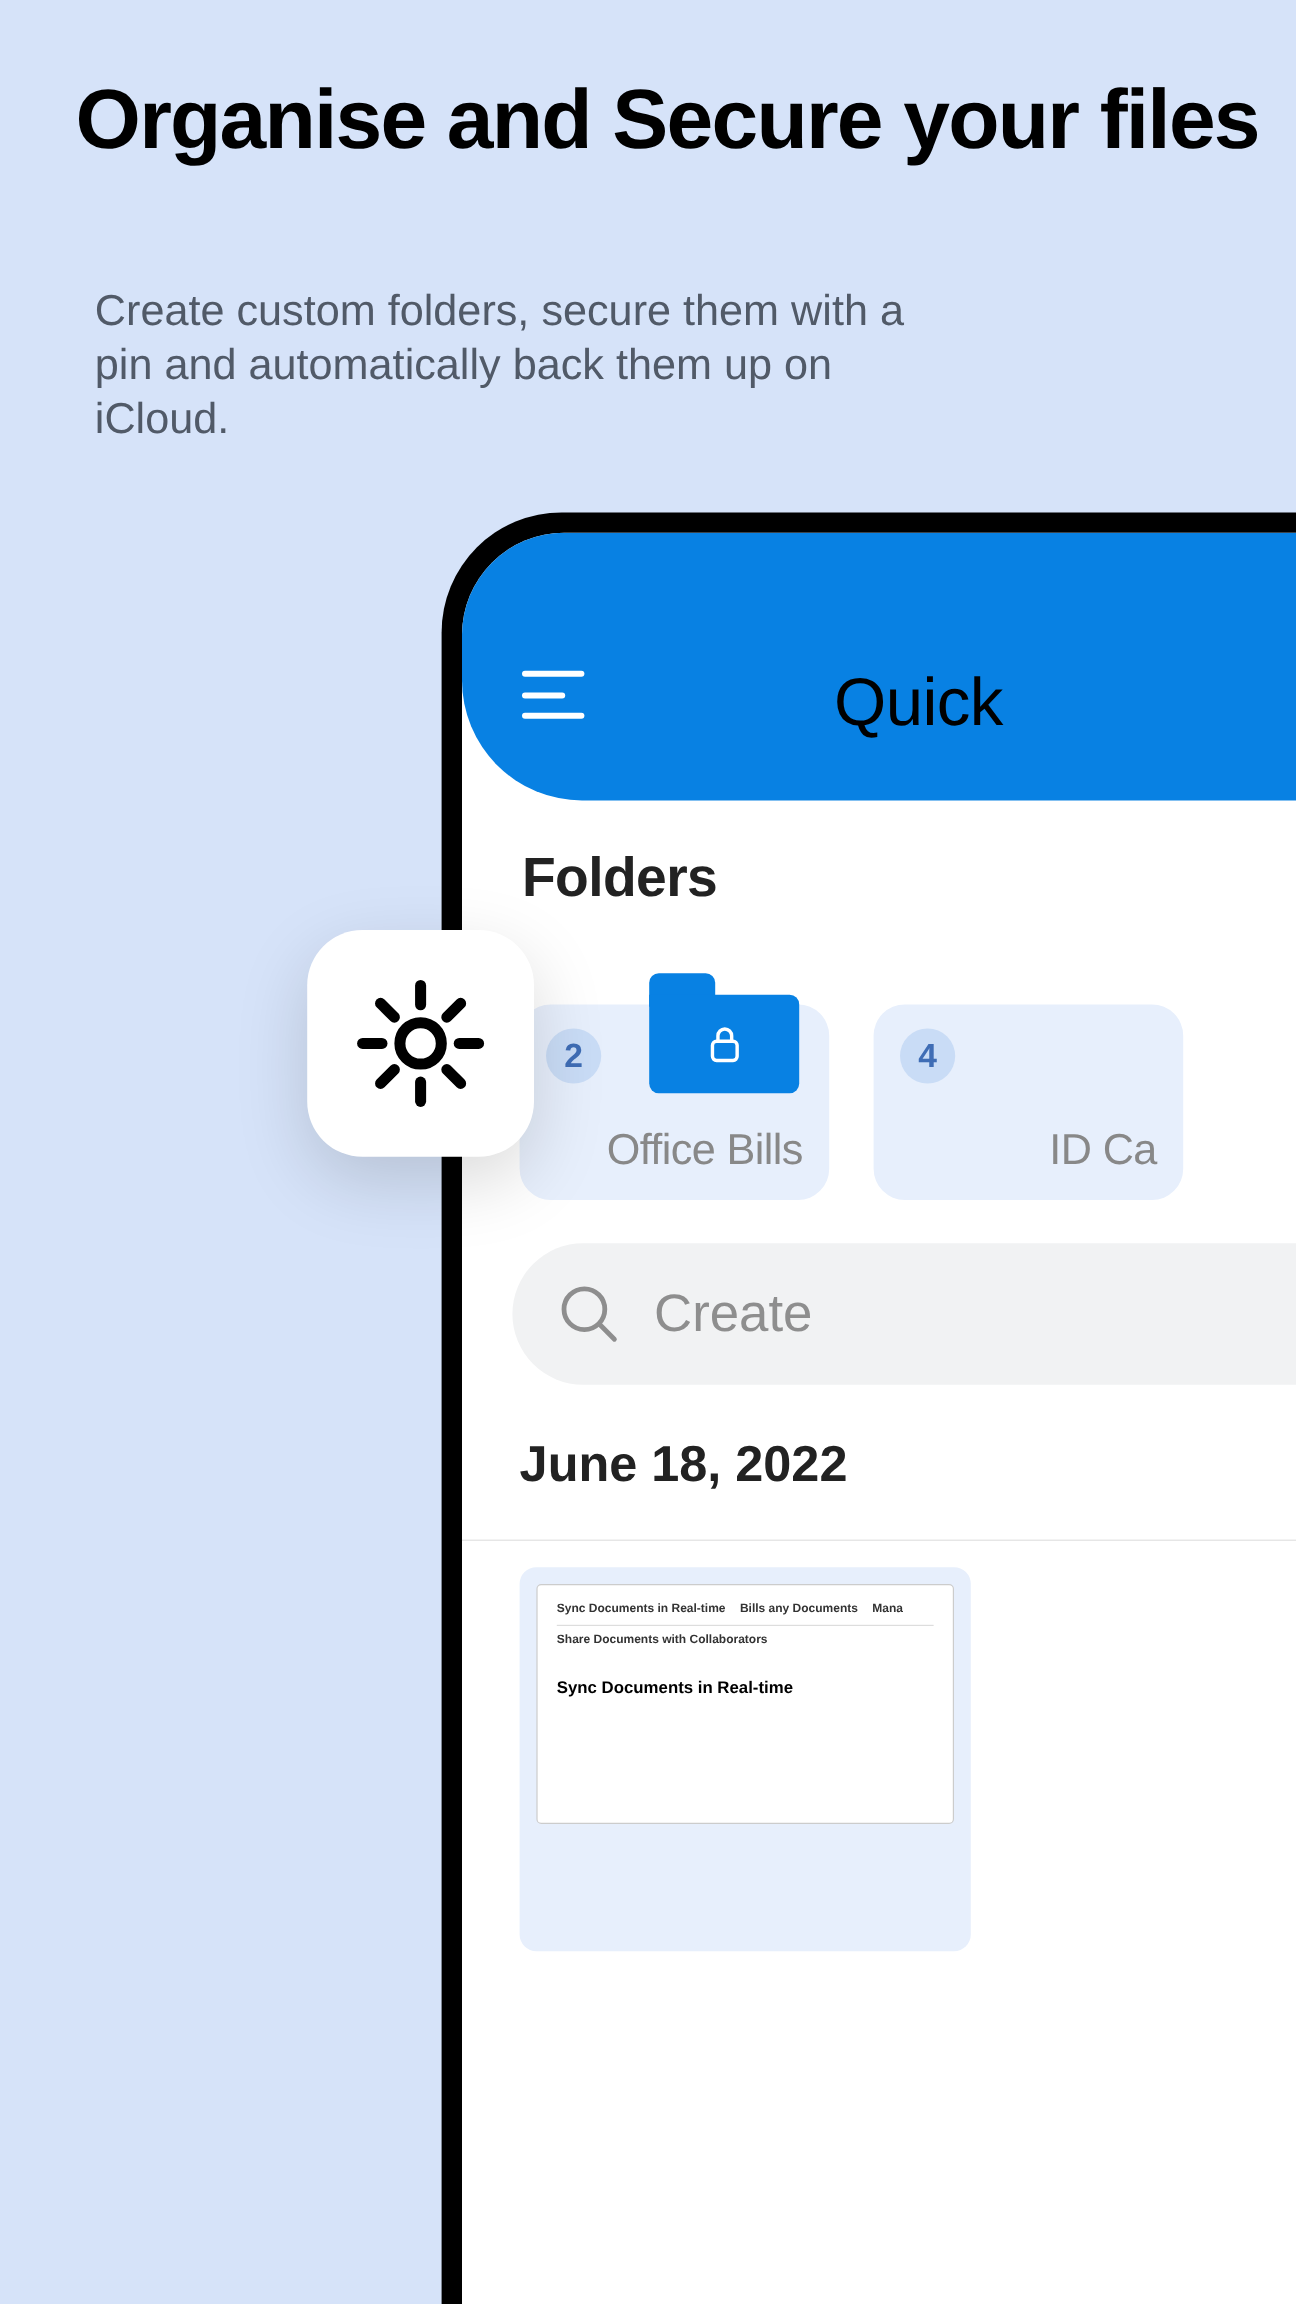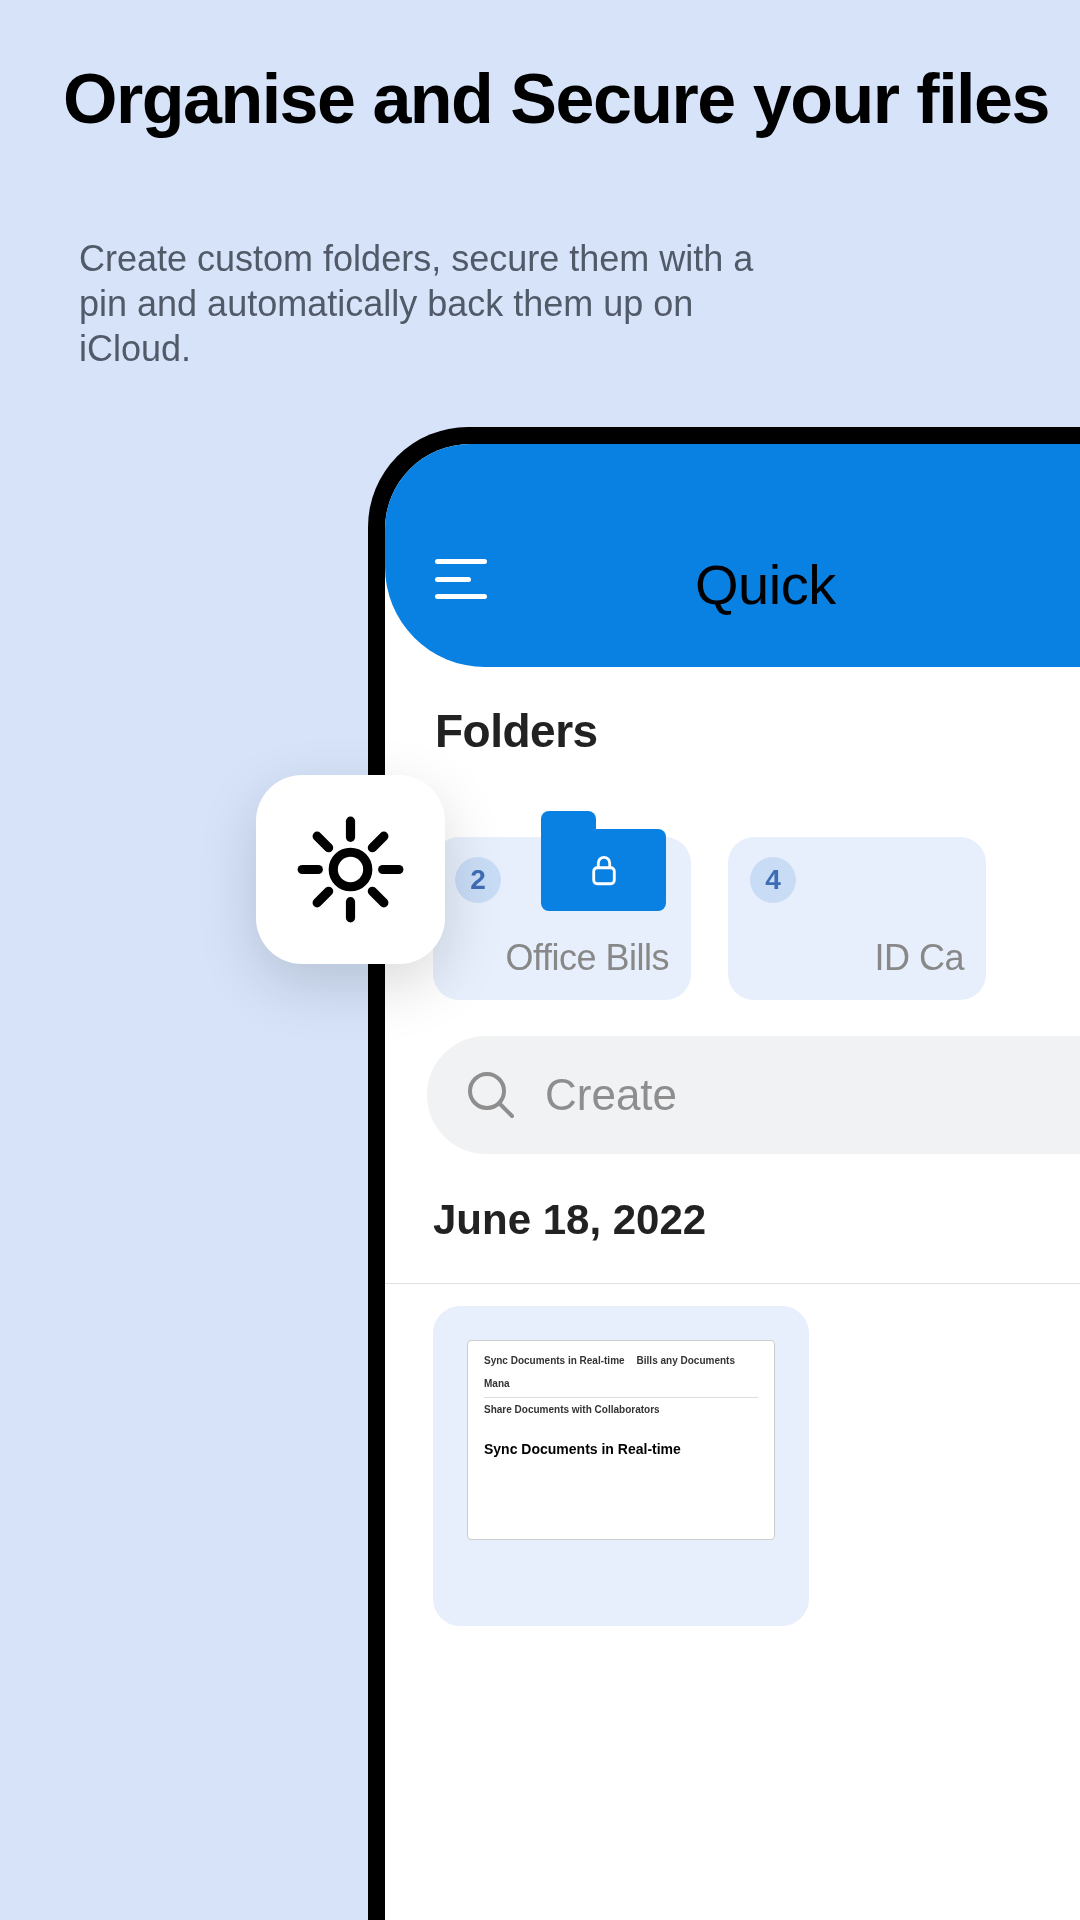--- a/index.html
+++ b/index.html
@@ -200,22 +200,22 @@
     height: 1px;
     background: #e0e0e0;
   }
   .doc-card {
     position: absolute;
     top: 862px;
     left: 48px;
     width: 376px;
     height: 320px;
     background: #e7effc;
-    border-radius: 27px;
-    padding: 34px;
+    border-radius: 14px;
+    padding: 14px;
   }
   .doc-preview {
     width: 100%;
     height: 200px;
     background: #fff;
     border: 1px solid #ccc;
     border-radius: 4px;
     padding: 14px 16px;
     font-size: 12px;
     color: #555;

